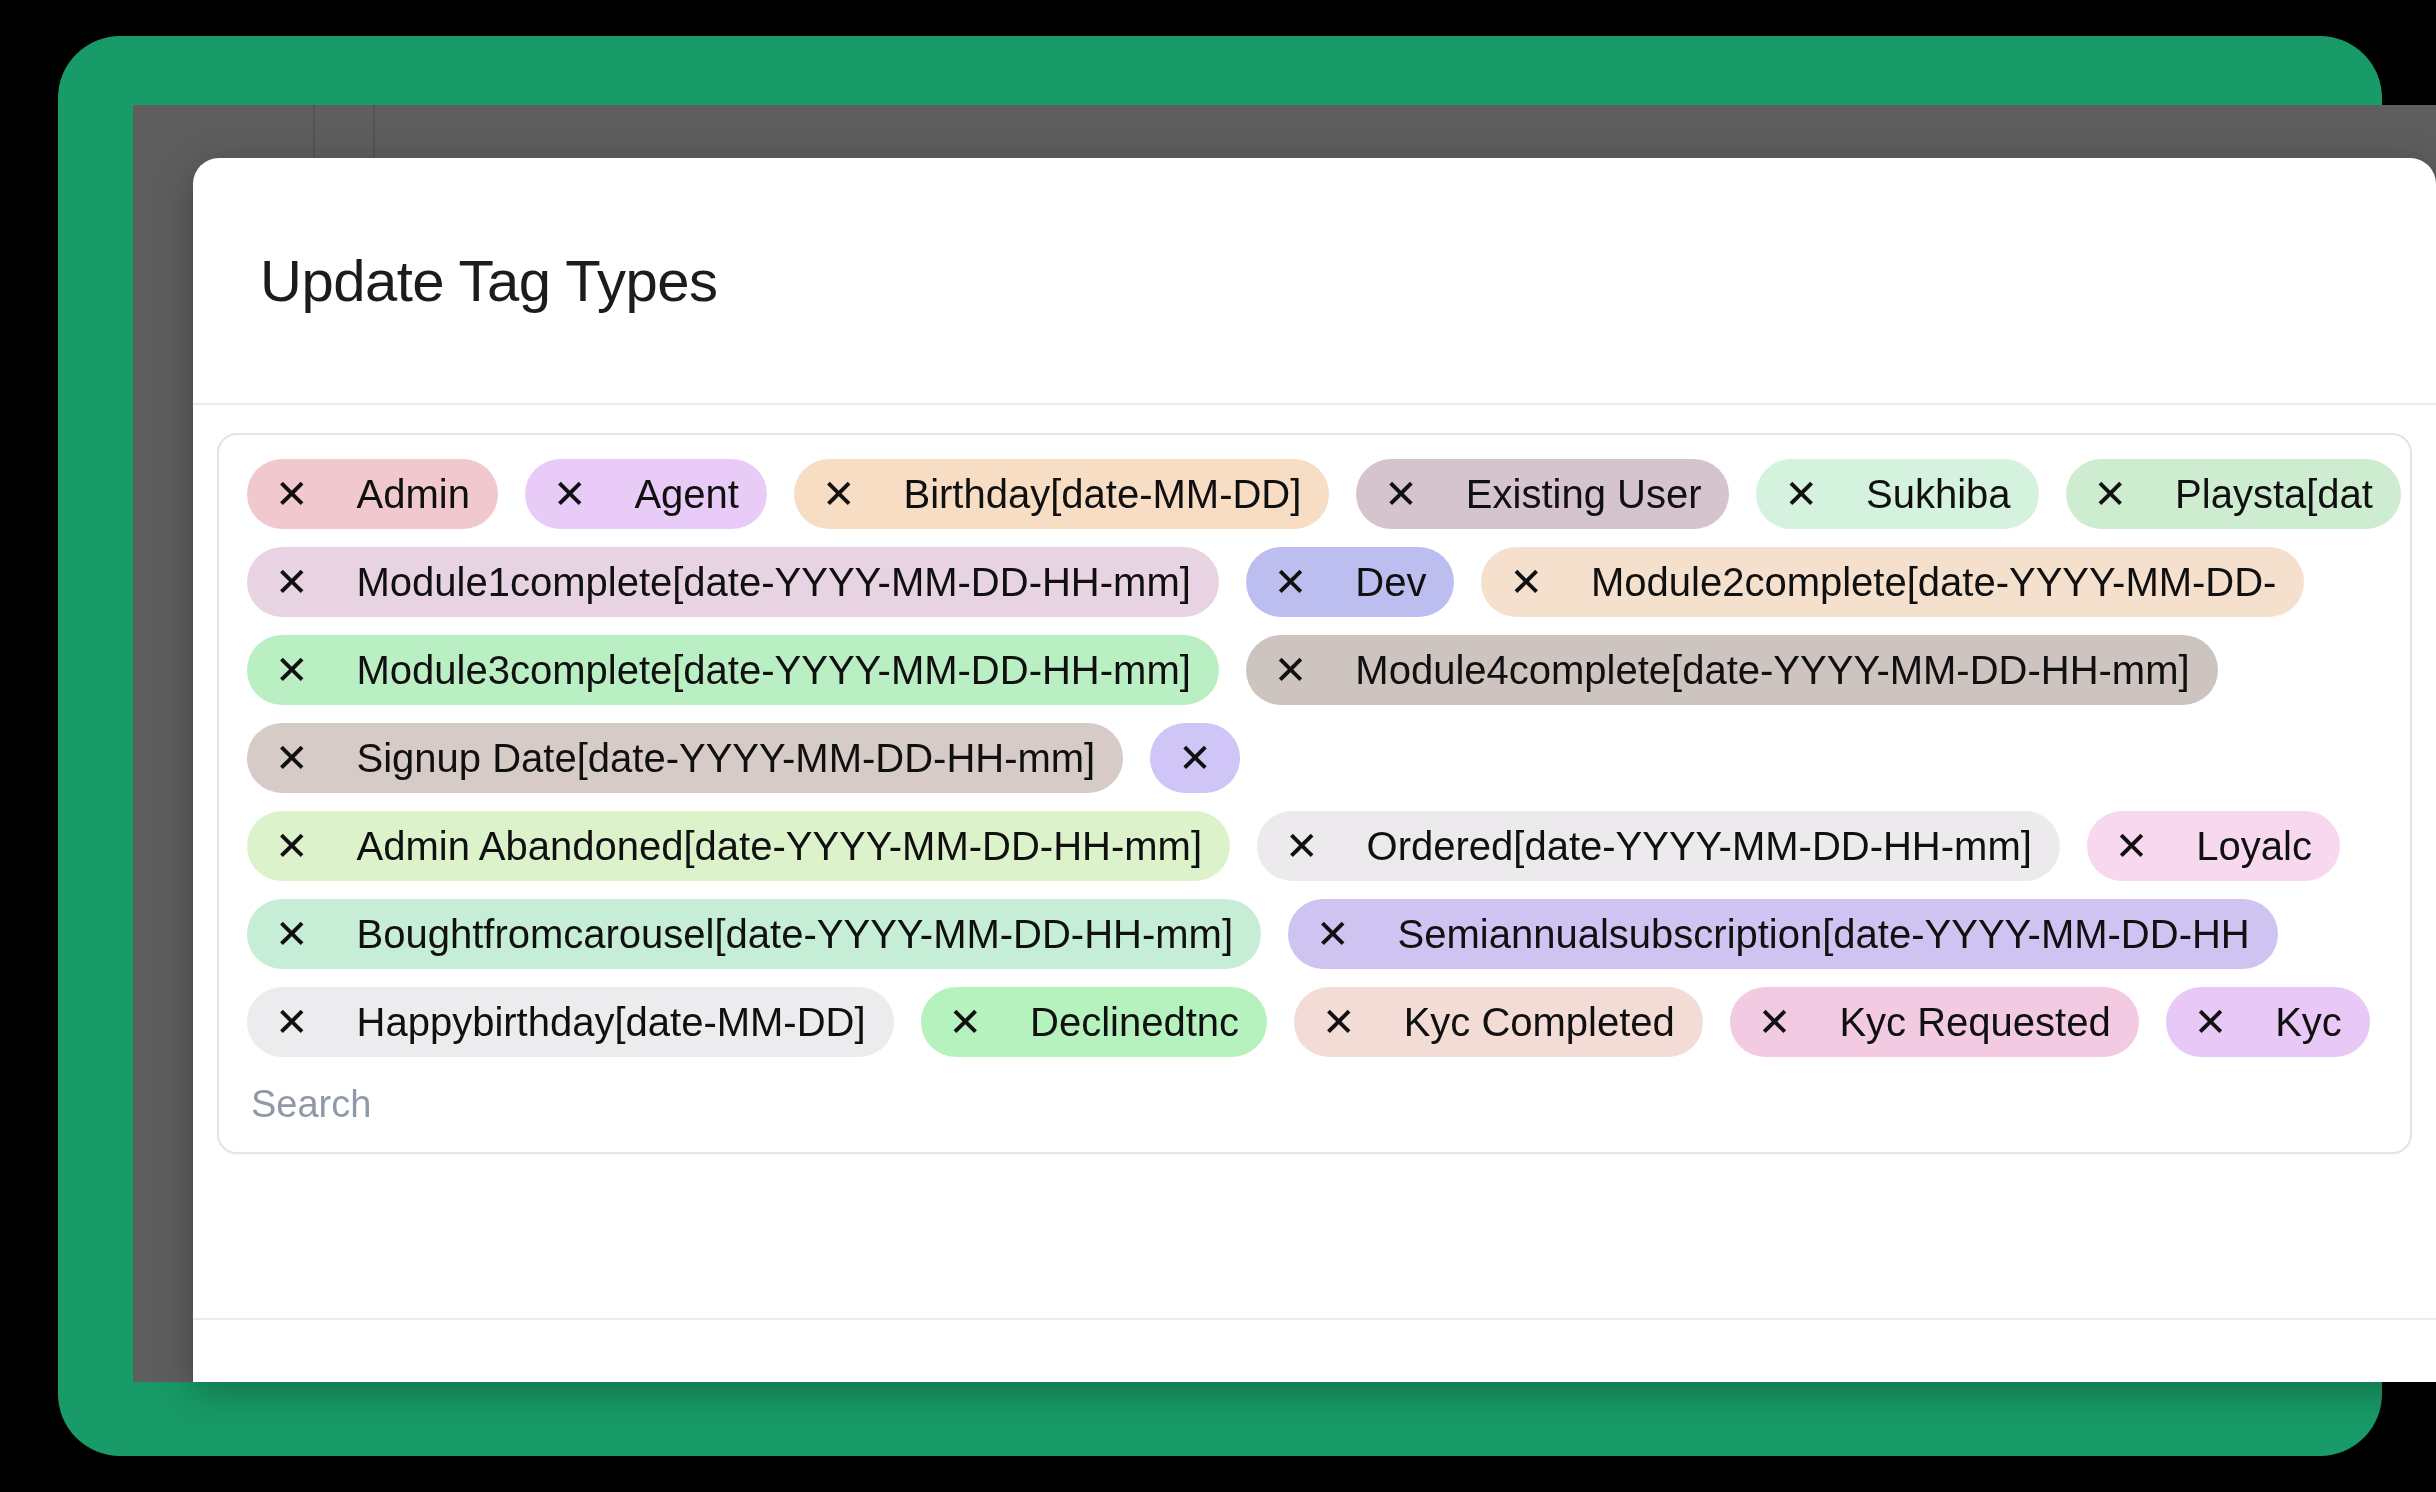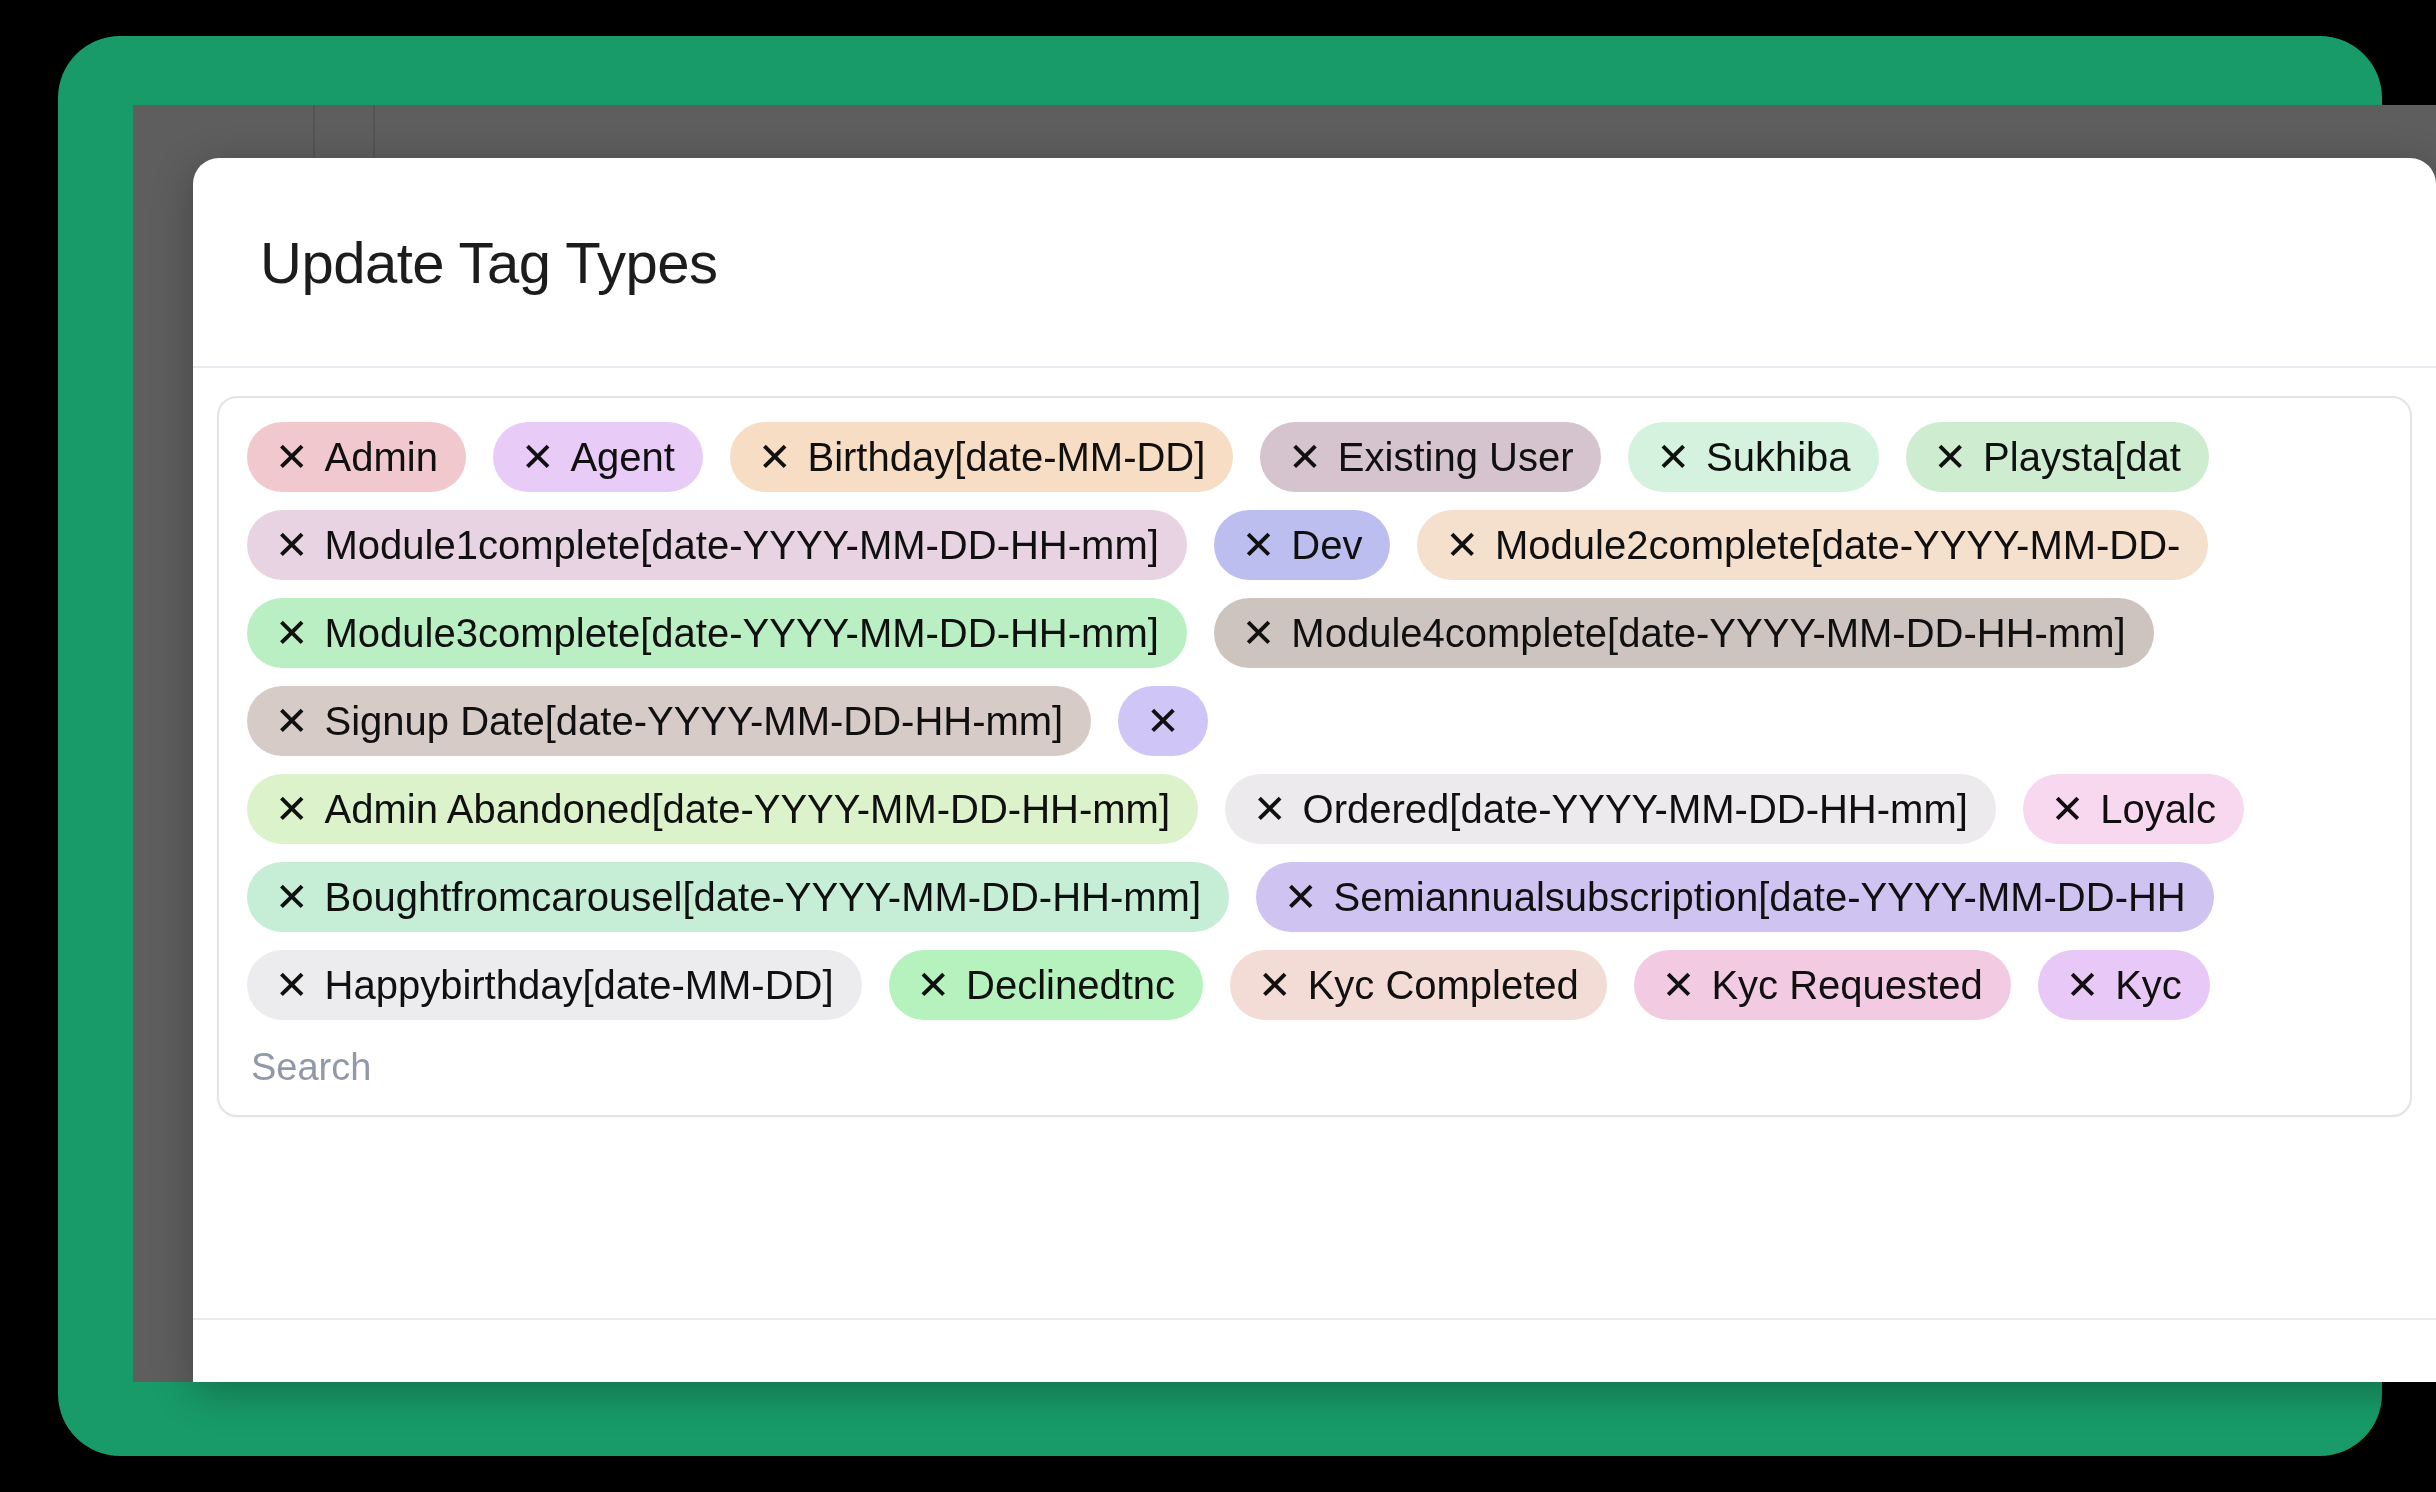--- a/index.html
+++ b/index.html
@@ -47,21 +47,21 @@
   .dialog {
     position: absolute;
     left: 193px; top: 158px;
     width: 2243px; height: 1224px;
     background: #ffffff;
     border-radius: 26px 26px 0 0;
     box-shadow: 0 10px 40px rgba(0,0,0,0.28);
     overflow: hidden;
   }
   .dialog-header {
-    height: 208px;
+    height: 245px;
     display: flex;
     align-items: center;
     padding: 12px 67px;
   }
   .dialog-title {
     font-size: 58px;
     font-weight: 400;
     color: #1c1c1c;
     letter-spacing: -0.5px;
   }
@@ -104,21 +104,21 @@
     color: #101010;
     flex: 0 0 auto;
   }
   .chip .x {
     font-size: 40px;
     line-height: 1;
     color: #101010;
     font-weight: 400;
     cursor: pointer;
   }
-  .chip .lbl { line-height: 1; }
+  .chip .lbl { line-height: 1; margin-left: 32px; }
 
   .search-line {
     margin-top: 26px;
     padding-left: 4px;
   }
   .search-input {
     border: none;
     outline: none;
     font-family: "Liberation Sans", sans-serif;
     font-size: 38px;

